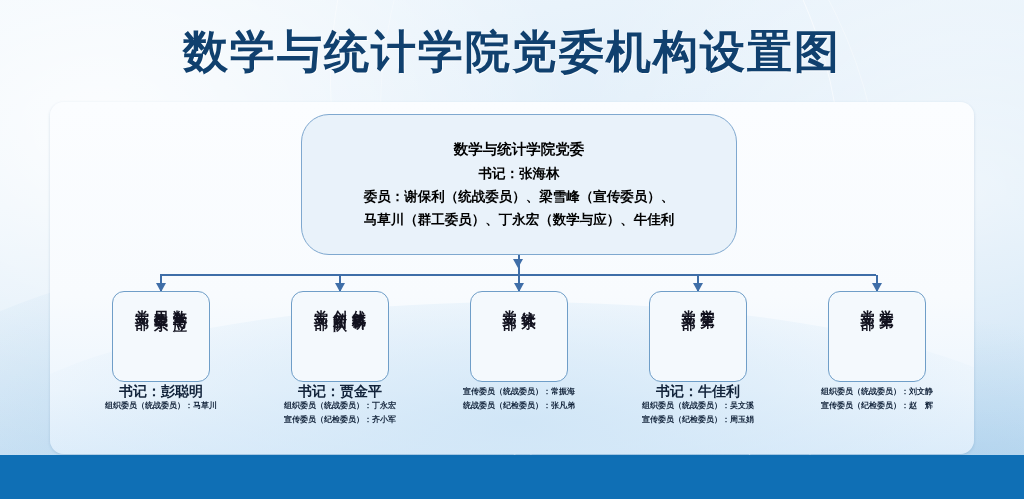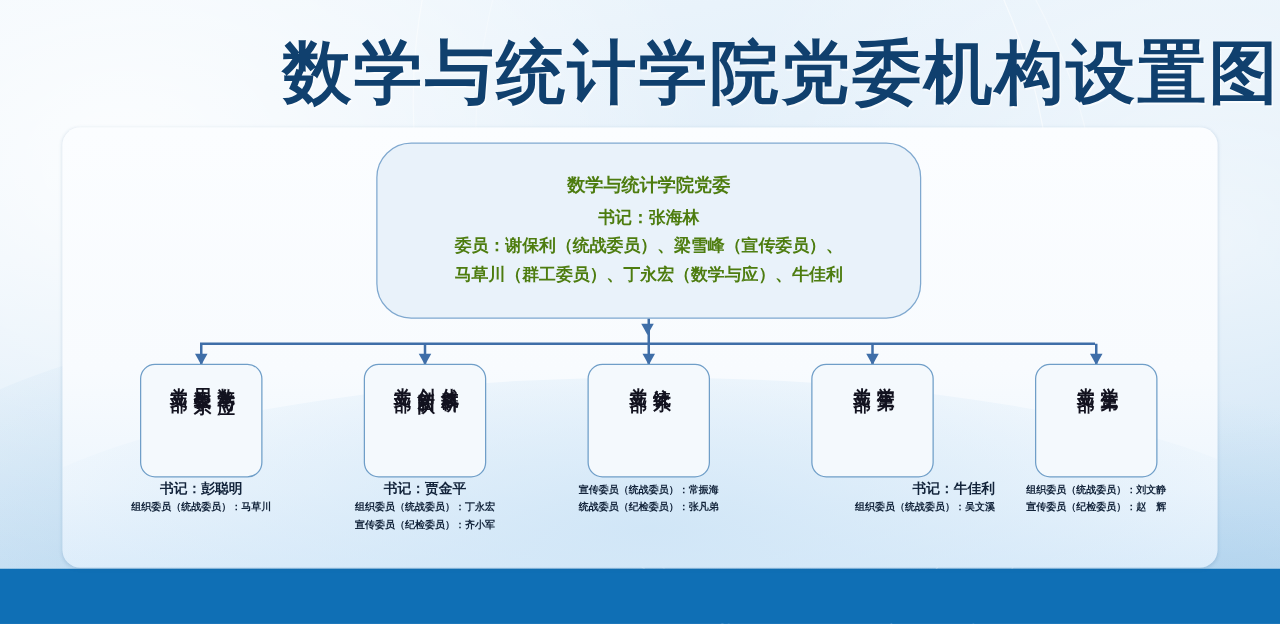--- a/index.html
+++ b/index.html
@@ -30,23 +30,23 @@
   .sw4{left:300px;top:300px;width:1100px;height:420px;
        background:radial-gradient(ellipse at 50% 50%,rgba(120,180,225,.40),rgba(120,180,225,0) 66%);}
   .arc{position:absolute;border:1px solid rgba(255,255,255,.55);border-radius:50%;}
   .a1{left:-340px;top:-330px;width:1180px;height:1020px;}
   .a2{left:-300px;top:-300px;width:1180px;height:1020px;border-color:rgba(255,255,255,.35);}
   .a3{left:330px;top:-420px;width:1100px;height:1000px;border-color:rgba(255,255,255,.45);}
   .a4{left:380px;top:-390px;width:1100px;height:1000px;border-color:rgba(255,255,255,.28);}
 
   
   #title{
-    position:absolute;left:0;top:22px;width:1024px;text-align:right;
+    position:absolute;left:0;top:22px;width:1024px;text-align:center;
     font-family:"DejaVu Sans","Liberation Sans",sans-serif;
-    font-size:55px;font-weight:bold;letter-spacing:2px;
+    font-size:45px;font-weight:bold;letter-spacing:2px;
     color:#10406e;
     text-shadow:1px 1px 0 rgba(255,255,255,.65);
     white-space:nowrap;
   }
 
   
   #panel{
     position:absolute;left:50px;top:102px;width:924px;height:352px;
     background:linear-gradient(180deg,#fbfdff 0%,#f8fbfe 55%,#eef6fd 82%,#dfeefb 100%);
     border-radius:14px;
@@ -63,21 +63,21 @@
   #root-box{
     position:absolute;left:301px;top:114px;width:436px;height:141px;
     background:#e9f2fa;
     border:1.6px solid #7fa8cf;
     border-radius:28px;
     box-sizing:border-box;
     display:flex;flex-direction:column;align-items:center;justify-content:center;
     padding:4px 10px;
   }
   #root-box .ln{
-    color:#4d7c0f;font-weight:bold;font-size:13.5px;line-height:23px;
+    color:#000000;font-weight:bold;font-size:13.5px;line-height:23px;
     white-space:nowrap;font-family:"Liberation Serif","DejaVu Serif",serif;
   }
   #root-box .ln.t{font-size:14.5px;margin-bottom:1px;}
 
   
   .conn{position:absolute;background:#3f6ea8;}
   .v-stem{left:518px;top:255px;width:1.6px;height:20px;}
   .bus{left:160px;top:274px;width:716px;height:1.6px;}
   .drop{width:1.6px;height:17px;top:275px;}
   .arrow{
@@ -100,21 +100,21 @@
     writing-mode:vertical-rl;text-orientation:upright;
     font-size:14px;font-weight:bold;color:#12121f;
     letter-spacing:2.5px;line-height:17px;
     font-family:"Liberation Serif","DejaVu Serif",serif;
   }
   .roster{position:absolute;top:385px;width:196px;text-align:center;}
   .roster .r{
     font-size:8px;color:#12233a;font-weight:bold;line-height:14px;
     white-space:nowrap;font-family:"Liberation Serif","DejaVu Serif",serif;
   }
-  .roster .r.sec{font-size:11px;font-family:Liberation Mono, monospace;}
+  .roster .r.sec{font-size:14px;}
 </style>
 </head>
 <body>
 
 <div id="bg">
   <div class="bg-top"></div>
   <div class="swoosh sw1"></div>
   <div class="swoosh sw2"></div>
   <div class="swoosh sw3"></div>
   <div class="swoosh sw4"></div>
@@ -180,23 +180,24 @@
 </div>
 <div class="roster" style="left:421px;">
   <div class="r">宣传委员（统战委员）：常振海</div>
   <div class="r">统战委员（纪检委员）：张凡弟</div>
 </div>
 
 <div class="node" style="left:649px;">
   <div class="col">学生第一</div>
   <div class="col">党支部</div>
 </div>
-<div class="roster" style="left:600px;text-align:right;">
+<div class="roster" style="left:600px;">
   <div class="r sec">书记：牛佳利</div>
   <div class="r">组织委员（统战委员）：吴文溪</div>
+  <div class="r">宣传委员（纪检委员）：周玉娟</div>
 </div>
 
 <div class="node" style="left:828px;">
   <div class="col">学生第二</div>
   <div class="col">党支部</div>
 </div>
 <div class="roster" style="left:779px;">
   <div class="r">组织委员（统战委员）：刘文静</div>
   <div class="r">宣传委员（纪检委员）：赵　辉</div>
 </div>

